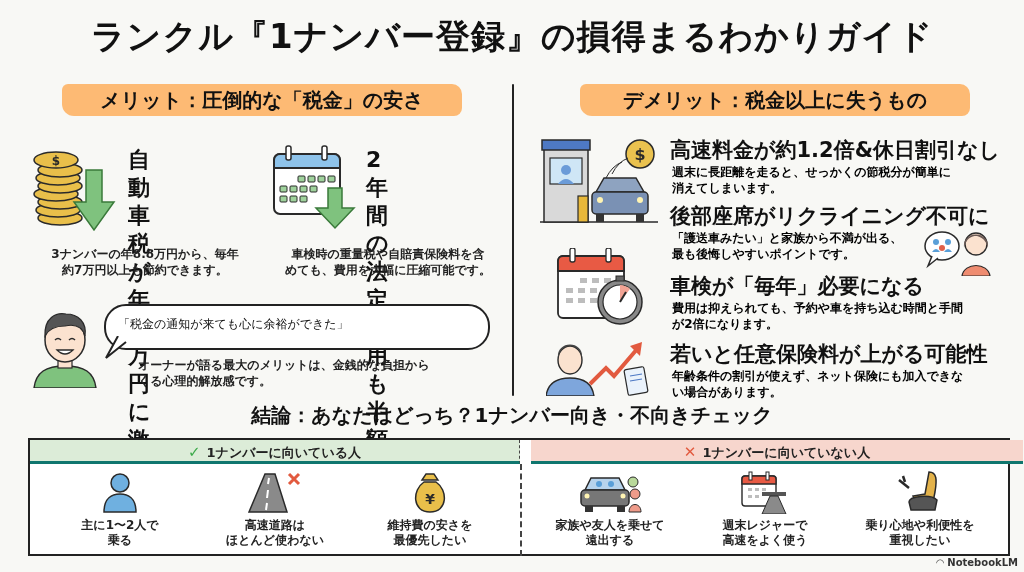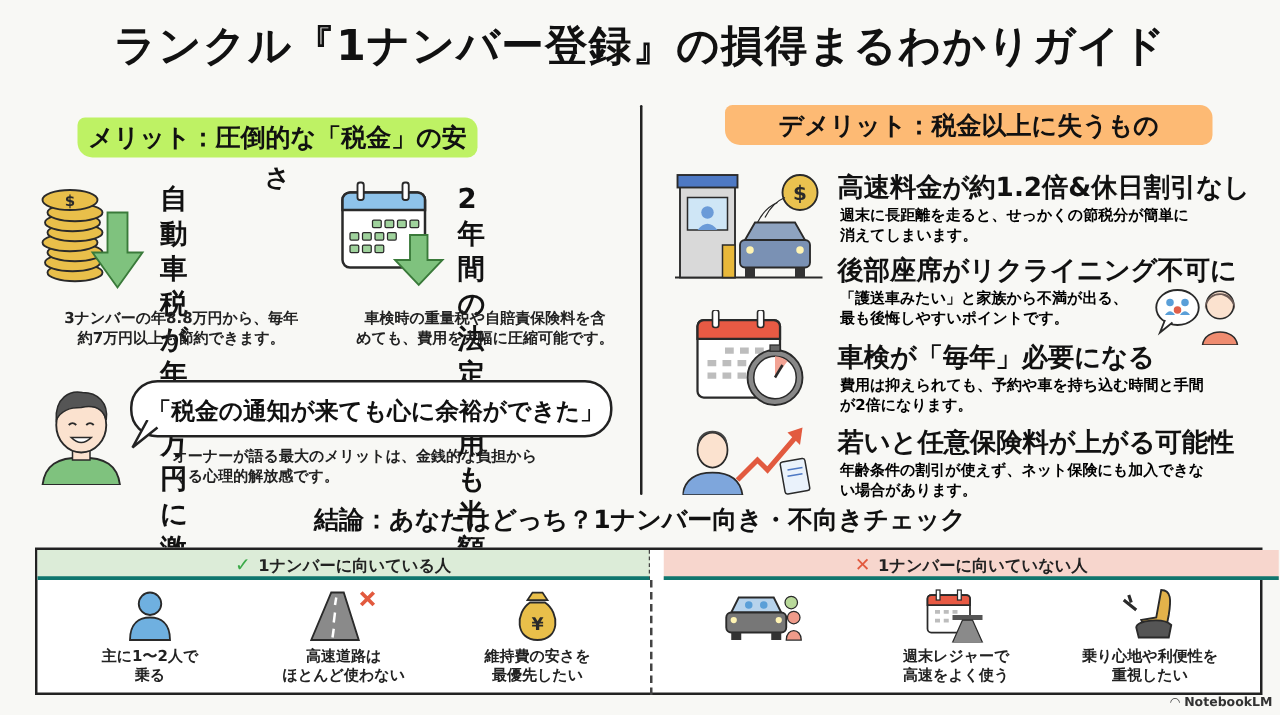--- a/index.html
+++ b/index.html
@@ -17,21 +17,21 @@
   }
   .divider {
     position: absolute; left: 512px; top: 84px; width: 2px; height: 312px;
     background: #222; border-radius: 1px;
   }
   .banner {
     position: absolute; height: 32px; line-height: 32px;
     font-size: 20px; font-weight: bold; text-align: center; color: #111;
     border-radius: 6px 10px 8px 12px;
   }
-  .banner.merit { left: 62px; top: 84px; width: 320px; background: #bef264; margin-top: 10px; }
+  .banner.merit { left: 62px; top: 84px; width: 400px; background: #fdba74; }
   .banner.demerit { left: 580px; top: 84px; width: 390px; background: #fdba74; }
 
   
   .merit-block { position: absolute; }
   .merit-block .headline {
     position: absolute; font-size: 22px; font-weight: bold; line-height: 28px; color: #111;
   }
   .merit-block .desc {
     position: absolute; font-size: 12px; line-height: 16px; color: #222; font-weight: bold; text-align: center;
   }
@@ -39,21 +39,21 @@
 
   
   .bubble {
     position: absolute; left: 104px; top: 304px; width: 386px; height: 46px;
     border: 2px solid #222; border-radius: 22px; background: #fff;
   }
   .bubble-tail {
     position: absolute; left: 104px; top: 336px; width: 24px; height: 24px;
   }
   .quote-text {
-    position: absolute; left: 118px; top: 316px; font-size: 19px; font-weight: bold; color: #111;
+    position: absolute; left: 118px; top: 316px; font-size: 12px; font-weight: normal; color: #111;
   }
   .quote-desc {
     position: absolute; left: 138px; top: 357px; font-size: 12px; line-height: 16px;
     font-weight: bold; color: #222; width: 350px;
   }
 
   
   .dm-title { position: absolute; font-size: 21px; font-weight: bold; color: #111; white-space: nowrap; }
   .dm-desc { position: absolute; font-size: 12px; line-height: 16px; font-weight: bold; color: #000000; width: 340px; }
 
@@ -316,20 +316,22 @@
         <path d="M8 18 L14 6 H42 L48 18 Z" fill="#b7d3ec" stroke="#2a2a2a" stroke-width="1.5"></path>
         <rect x="4" y="18" width="48" height="16" rx="4" fill="#777" stroke="#2a2a2a" stroke-width="1.5"></rect>
         <rect x="8" y="34" width="8" height="6" fill="#333"></rect>
           <rect x="40" y="34" width="8" height="6" fill="#333"></rect>
         <circle cx="22" cy="12" r="3" fill="#5a9fd8"></circle>
           <circle cx="34" cy="12" r="3" fill="#5a9fd8"></circle>
         <circle cx="10" cy="24" r="2.5" fill="#fff4b3"></circle>
           <circle cx="46" cy="24" r="2.5" fill="#fff4b3"></circle>
       </svg>
     </div>
+    <div class="lbl">家族や友人を乗せて
+遠出する</div>
   </div>
   <div class="cell" style="left:655px">
     <div class="ic">
       <svg width="50" height="44" viewBox="0 0 50 44">
         <rect x="2" y="6" width="34" height="30" rx="3" fill="#fff" stroke="#2a2a2a" stroke-width="1.4"></rect>
         <path d="M2 9 a3 3 0 0 1 3 -3 h28 a3 3 0 0 1 3 3 v5 h-34 z" fill="#e85a44" stroke="#2a2a2a" stroke-width="1.4"></path>
         <rect x="9" y="2" width="3" height="8" fill="#fff" stroke="#2a2a2a"></rect>
           <rect x="26" y="2" width="3" height="8" fill="#fff" stroke="#2a2a2a"></rect>
         <g fill="#bdbdbd">
             <rect x="8" y="18" width="4" height="3"></rect>

